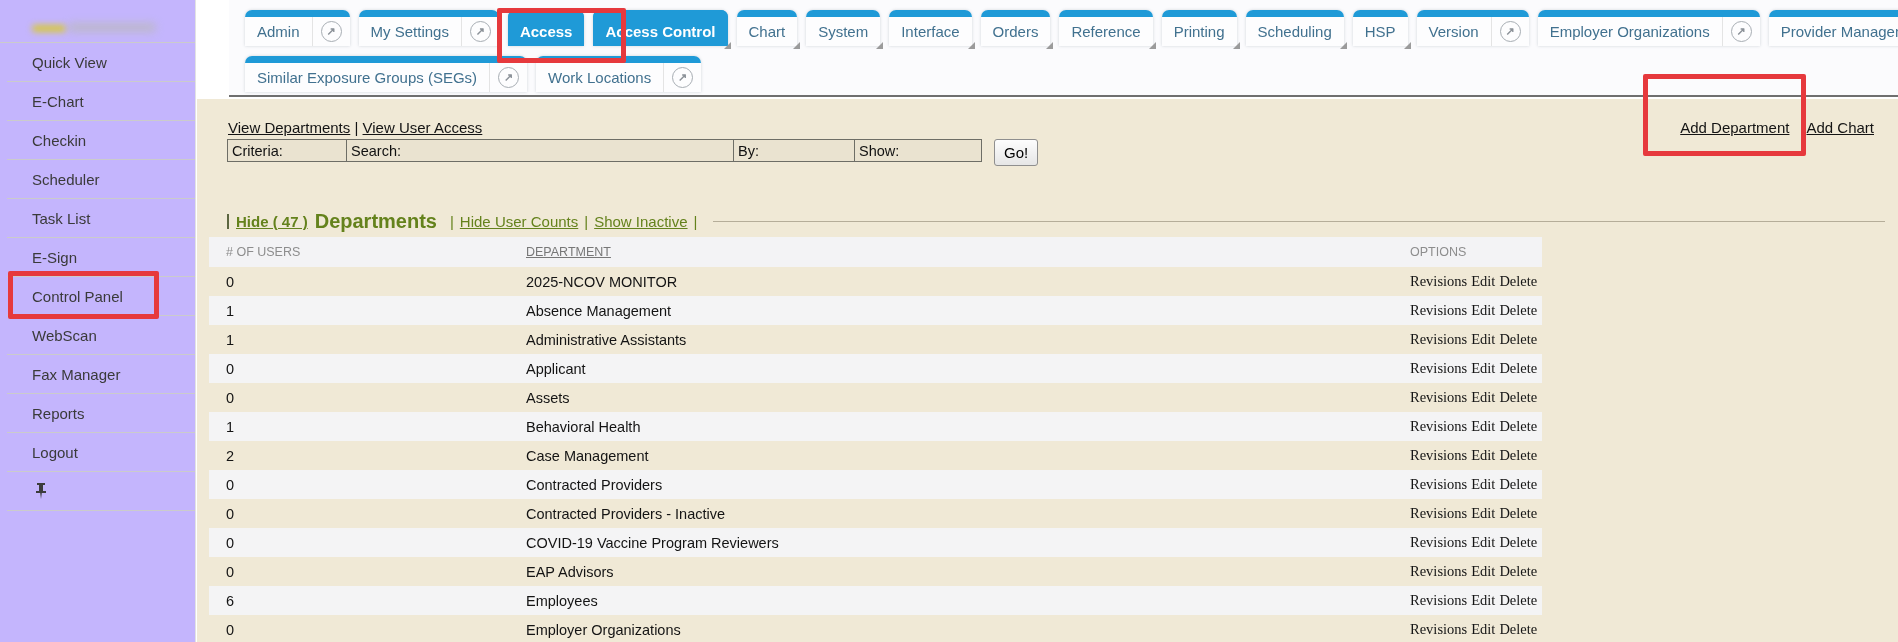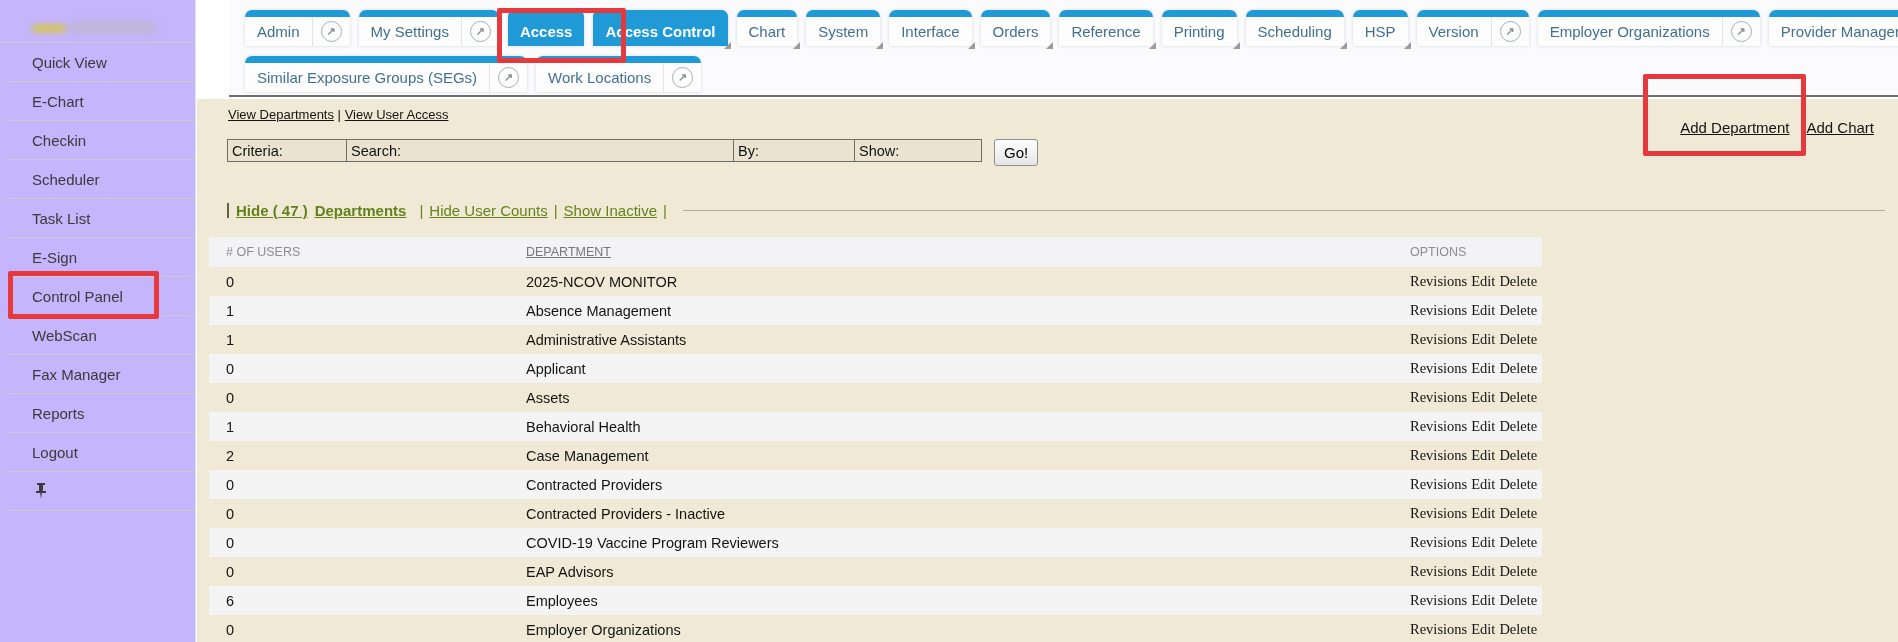--- a/index.html
+++ b/index.html
@@ -41,21 +41,21 @@
   .tab.sel{background:var(--tab-blue);}
   .tab.sel .tab-label{color:#fff;font-weight:bold;}
   .tab-ext{margin-top:7px;display:flex;align-items:center;padding:0 8px 0 8px;border-left:1px solid #e4e4e4;}
   .ext-ic{width:21px;height:21px;border:1.5px solid #a7adb3;border-radius:50%;display:flex;
        align-items:center;justify-content:center;font-size:11px;color:#8b9198;font-weight:bold;}
   .tab-caret{position:absolute;right:-3px;bottom:-3px;width:0;height:0;
        border-left:7px solid transparent;border-bottom:7px solid #9b9b9b;}
 
   
   .content-body{position:absolute;left:197px;top:99px;right:0;bottom:0;background:var(--content-bg);}
-  .view-links{position:absolute;top:8px;left:31px;font-size:13px;color:#141414;white-space:nowrap;}
+  .view-links{position:absolute;top:20px;left:31px;font-size:15px;color:#141414;white-space:nowrap;}
   .view-links a, .add-links a{color:#141414;text-decoration:underline;cursor:pointer;}
   .add-links{position:absolute;top:20px;right:24px;font-size:15px;display:flex;gap:17px;white-space:nowrap;}
 
   
   .search-row{position:absolute;top:40px;left:30px;display:flex;align-items:flex-start;}
   table.search{border-collapse:collapse;}
   table.search td{border:1px solid #6e6e66;background:#eae3d0;padding:1px 4px;font-size:14.5px;vertical-align:middle;}
   table.search tr.hd td{height:22px;color:#111;}
   table.search tr.ct td{height:31px;}
   .col-criteria{width:119px;} .col-search{width:387px;} .col-by{width:121px;} .col-show{width:127px;}
@@ -71,21 +71,21 @@
        line-height:18px;text-align:center;cursor:pointer;}
   .go-btn{margin-left:12px;align-self:flex-end;margin-bottom:3px;padding:4px 9px;font-size:15px;
        background:linear-gradient(#fdfdfd,#e6e6e6);border:1px solid #8f8f8f;border-radius:3px;cursor:pointer;}
 
   
   .section-head{position:absolute;top:103px;left:30px;right:13px;display:flex;align-items:center;
        color:var(--green);white-space:nowrap;}
   .section-head .tick{width:2px;height:15px;background:#5c6640;margin-right:7px;}
   .section-head a{color:var(--green);text-decoration:underline;cursor:pointer;font-size:15px;font-weight:bold;}
   .section-head a.thin{font-weight:normal;}
-  .section-head .ttl{font-size:15px;font-weight:bold;margin:0 7px;text-decoration:underline;}
+  .section-head .ttl{font-size:20px;font-weight:bold;margin:8px 7px;}
   .section-head .pipe{margin:0 6px;font-size:15px;}
   .section-head .rule{flex:1;border-top:1px solid #b5ad99;margin-left:10px;}
 
   
   .dept-table{position:absolute;top:138px;left:12px;right:13px;border-collapse:collapse;table-layout:fixed;}
   .dept-table th{background:#f3f3f5;height:30px;font-size:12.5px;font-weight:normal;color:var(--head-text);
        text-align:left;padding-left:17px;}
   .dept-table th.sortable{text-decoration:underline;color:#777;cursor:pointer;}
   .dept-table td{height:29px;font-size:14.5px;color:#141414;padding-left:17px;}
   .dept-table tr.alt td{background:var(--row-alt);}

